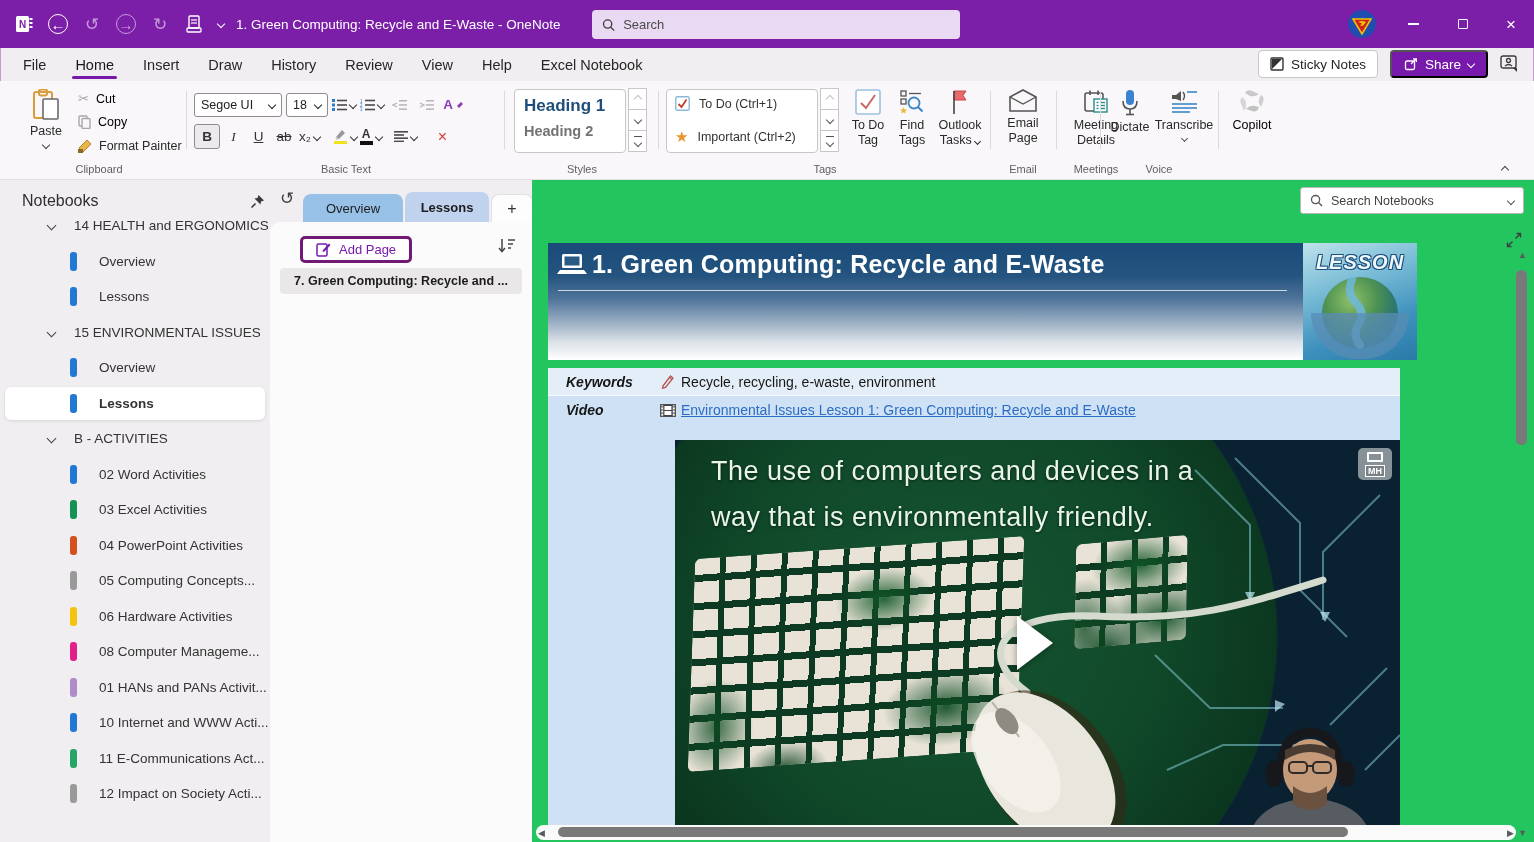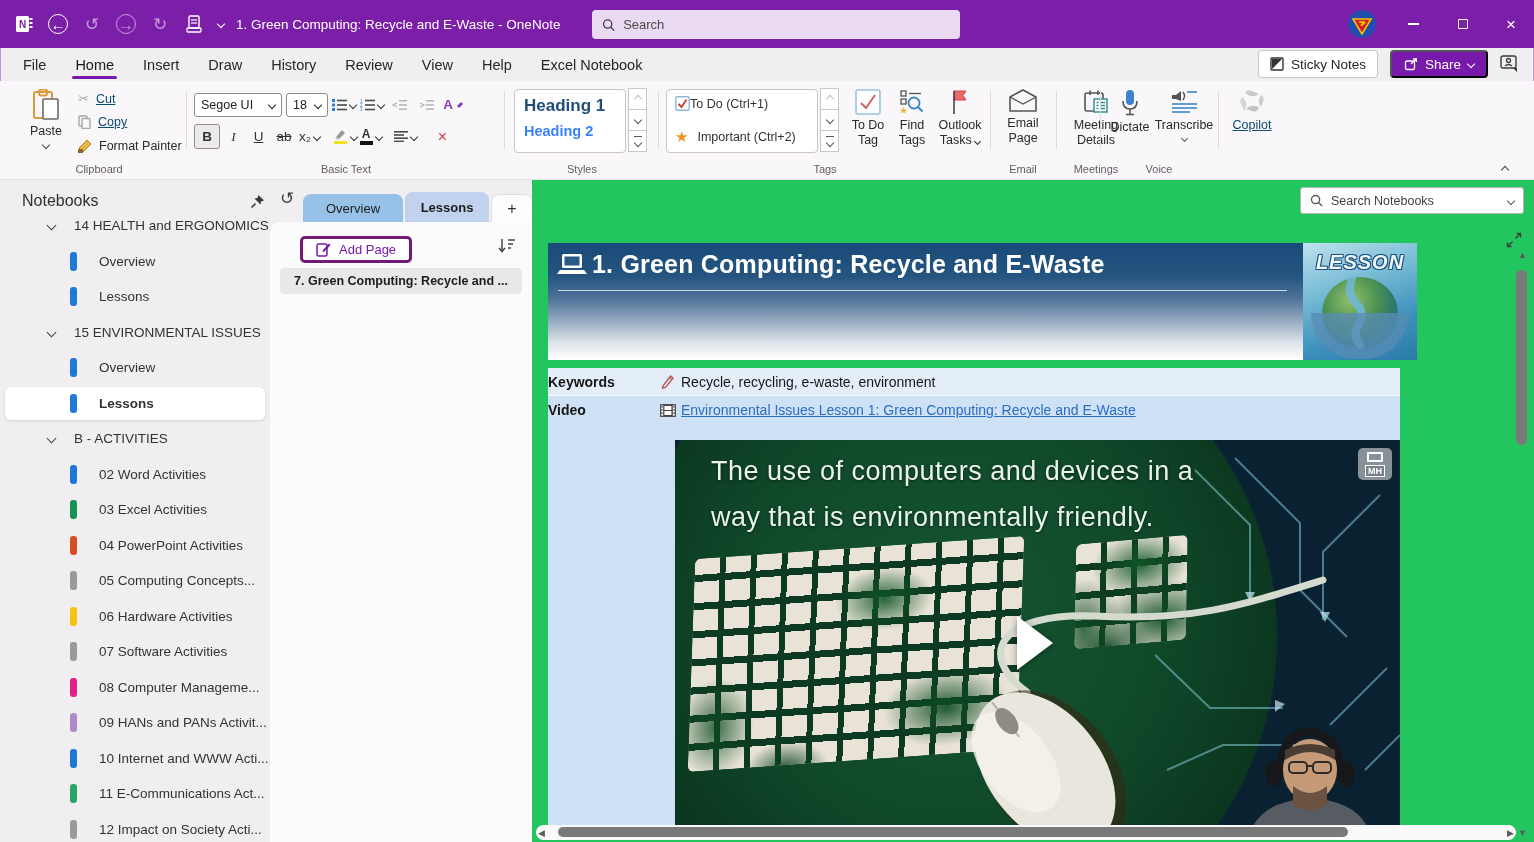--- a/index.html
+++ b/index.html
@@ -34,21 +34,21 @@
   .btn-share { display:flex; align-items:center; gap:7px; background:#7719aa; color:#fff; border-radius:4px; height:28px; padding:0 12px; font-size:13.5px; }
   .chev { display:inline-block; width:6px; height:6px; border-right:1.5px solid currentColor; border-bottom:1.5px solid currentColor; transform:rotate(45deg); }
   .chev.up { transform:rotate(-135deg); }
 
   
   .ribbon { position:absolute; top:81px; left:0; right:0; height:99px; background:#f9f7f9; border-bottom:1px solid #e4e1e4; }
   .rgroup { position:absolute; top:4px; height:72px; }
   .glabel { position:absolute; top:78px; width:100%; text-align:center; font-size:11px; color:#615d62; }
   .rdiv { position:absolute; top:10px; height:58px; width:1px; background:#ddd9dd; }
   .rlabel { font-size:12.5px; color:#2a2a2a; }
-  .rlabel.gray { color:#0c4a6e;text-decoration:underline; }
+  .rlabel.gray { color:#000000; }
   .rbtn { display:flex; align-items:center; justify-content:center; height:25px; min-width:23px; border-radius:3px; color:#333; font-size:13.5px; gap:3px; }
   .bigbtn { display:flex; flex-direction:column; align-items:center; justify-content:flex-start; gap:3px; font-size:12.5px; color:#2a2a2a; text-align:center; line-height:1.2; }
   .selbox { display:flex; align-items:center; justify-content:space-between; border:1px solid #8f8b8f; background:#fff; border-radius:3px; height:24px; padding:0 6px; font-size:12.5px; color:#222; }
   .gallery { border:1px solid #c9c5c9; background:#fff; border-radius:4px; }
   .gstrip { display:flex; flex-direction:column; margin-left:2px; }
   .gstrip > div { width:19px; height:22px; border:1px solid #c9c5c9; background:#fff; display:flex; align-items:center; justify-content:center; color:#555; margin-top:-1px; }
   .moreline { position:absolute; width:8px; height:1.5px; background:#555; margin-bottom:9px; }
 
   
   .sidebar { position:absolute; left:0; top:180px; width:270px; bottom:0; background:#f1eef1; overflow:hidden; }
@@ -87,21 +87,21 @@
   .banner-title { position:absolute; left:44px; top:7px; font-size:25px; font-weight:700; color:#fff; letter-spacing:.2px; white-space:nowrap; }
   .banner-line { position:absolute; left:10px; right:130px; top:47px; height:1px; background:rgba(255,255,255,.75); }
   .lesson-img { position:absolute; right:0; top:0; width:114px; height:117px; background:linear-gradient(160deg,#bfe2ec 0%,#79bcd6 35%,#3d90bd 70%,#2a7aa8 100%); overflow:hidden; }
   .lesson-word { position:absolute; left:0; right:0; top:8px; text-align:center; font-size:20px; font-weight:700; font-style:italic; color:#eef8fb; letter-spacing:1px;
     text-shadow:-1px -1px 0 #1c4f7e, 1px -1px 0 #1c4f7e, -1px 1px 0 #1c4f7e, 1px 1px 0 #1c4f7e; }
   .globe { position:absolute; left:19px; top:34px; width:76px; height:72px; border-radius:50%; background:radial-gradient(circle at 38% 32%, #8fc06a 0%, #4f9352 38%, #2f7a6a 62%, #256b90 85%, #1d5a80 100%); }
   .bowl { position:absolute; left:8px; top:70px; width:98px; height:46px; border-radius:0 0 110px 110px; background:rgba(90,140,180,.75); }
 
   .ctable { position:absolute; left:16px; top:188px; width:852px; }
   .crow { display:flex; align-items:center; height:28px; font-size:14px; color:#161616; }
-  .crow .cl { width:112px; padding-left:0; font-weight:700; }
+  .crow .cl { width:112px; padding-left:18px; font-weight:700;font-style:italic; }
   .crow.kw { background:#e4eef9; border-bottom:1px solid rgba(255,255,255,.7); }
   .crow.vd { background:#cfe2f5; }
   .cval { margin-left:6px; }
   .link { color:#2b6cc4; text-decoration:underline; margin-left:5px; }
   .vcell { background:#cfe2f5; height:404px; position:relative; }
 
   
   .thumb { position:absolute; left:127px; top:16px; width:725px; height:385px; overflow:hidden;
     background:radial-gradient(circle at 38% 45%, #155531 0%, #10492a 42%, #0a331d 72%, #071f12 100%); }
   .thumb-blue { position:absolute; inset:0; background:radial-gradient(circle 332px at 272px 196px, transparent 329px, #123f56 331px); }
@@ -365,21 +365,21 @@
           </span>
       </div>
       <div class="glabel">Basic Text</div>
     </div>
     <div class="rdiv" style="left:504px;"></div>
 
     <div class="rgroup" style="left:510px; width:144px;">
       <div style="position:absolute; left:4px; top:4px; display:flex;">
         <div class="gallery" style="width:112px; height:64px; padding:5px 9px;">
           <div style="font-size:17px; font-weight:700; color:#1f4e79; margin-top:1px;">Heading 1</div>
-          <div style="font-size:14.5px; font-weight:600; color:#3b82f6; margin-top:7px;">Heading 2</div>
+          <div style="font-size:14.5px; font-weight:600; color:#737373; margin-top:7px;">Heading 2</div>
         </div>
         <div class="gstrip">
           <div style="color:#c0c0c0;">
               <span class="chev up"></span>
             </div>
           <div>
               <span class="chev"></span>
             </div>
           <div style="position:relative;">
               <span class="moreline"></span>
@@ -387,21 +387,21 @@
             </div>
         </div>
       </div>
       <div class="glabel">Styles</div>
     </div>
     <div class="rdiv" style="left:658px;"></div>
 
     <div class="rgroup" style="left:664px; width:322px;">
       <div style="position:absolute; left:2px; top:4px; display:flex;">
         <div class="gallery" style="width:152px; height:64px; padding:6px 8px; display:flex; flex-direction:column; justify-content:space-between;">
-          <div style="display:flex; align-items:center; font-size:12.5px; color:#333;">
+          <div style="display:flex; align-items:center; gap:9px; font-size:12.5px; color:#333;">
             <svg width="15" height="15" viewBox="0 0 15 15">
                 <rect x="0.8" y="0.8" width="13.4" height="13.4" rx="1.5" fill="#fff" stroke="#8fb8d8" stroke-width="1.4"></rect>
                 <path d="M3.5 8 L6.5 11 L11.5 3.5" fill="none" stroke="#c43e2e" stroke-width="1.8"></path>
               </svg>
             <span>To Do (Ctrl+1)</span>
           </div>
           <div style="display:flex; align-items:center; gap:9px; font-size:12.5px; color:#333;">
             <span style="color:#e8962e; font-size:15px;">★</span>
             <span>Important (Ctrl+2)</span>
           </div>
@@ -572,30 +572,26 @@
         </div>
       <div class="sb-row section">
           <span class="bar" style="background: rgb(154, 154, 154);"></span>
           <span class="lbl">05 Computing Concepts...</span>
         </div>
       <div class="sb-row section">
           <span class="bar" style="background: rgb(242, 196, 14);"></span>
           <span class="lbl">06 Hardware Activities</span>
         </div>
       <div class="sb-row section">
-          <span class="bar" style="background: rgb(154, 154, 154);"></span>
-          <span class="lbl">07 Software Activities</span>
-        </div>
-      <div class="sb-row section">
           <span class="bar" style="background: rgb(224, 33, 138);"></span>
           <span class="lbl">08 Computer Manageme...</span>
         </div>
       <div class="sb-row section">
           <span class="bar" style="background: rgb(176, 139, 201);"></span>
-          <span class="lbl">09 HANs and PANs Activit...</span>
+          <span class="lbl">01 HANs and PANs Activit...</span>
         </div>
       <div class="sb-row section">
           <span class="bar" style="background: rgb(33, 120, 212);"></span>
           <span class="lbl">10 Internet and WWW Acti...</span>
         </div>
       <div class="sb-row section">
           <span class="bar" style="background: rgb(39, 165, 103);"></span>
           <span class="lbl">11 E-Communications Act...</span>
         </div>
       <div class="sb-row section">

